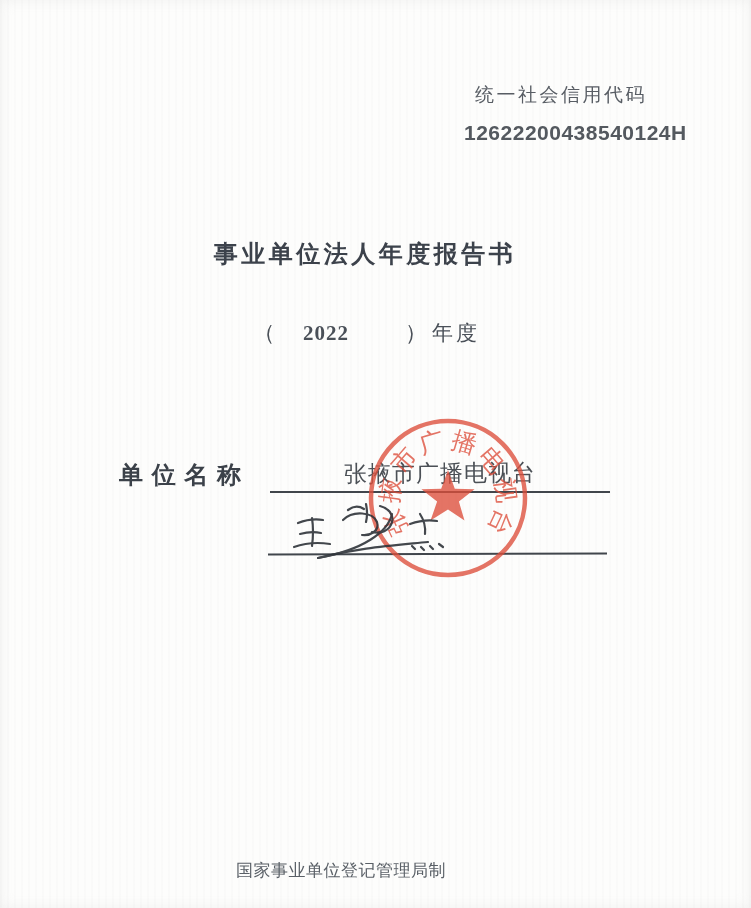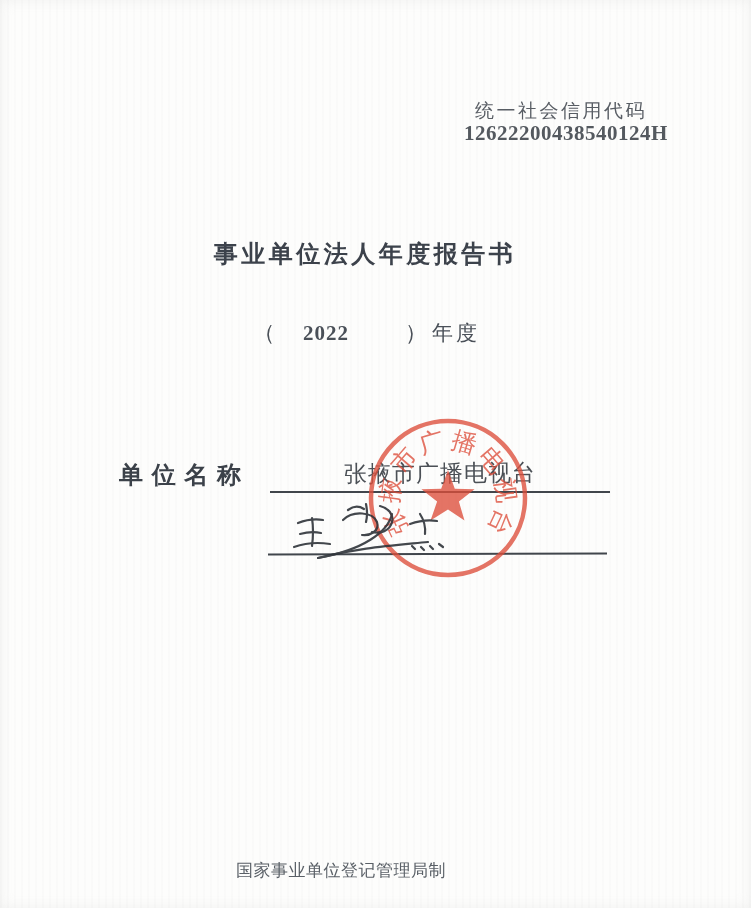--- a/index.html
+++ b/index.html
@@ -22,29 +22,28 @@
     font-family: "Liberation Serif", serif;
   }
   .abs { position: absolute; }
 
   .credit-label {
     left: 475px; top: 82px;
     font-size: 19px;
     letter-spacing: 2.5px;
     color: #585d64;
     font-family: "Liberation Serif", serif;
-    margin-top: 16px;
   }
   .credit-code {
     left: 464px; top: 121px;
     font-size: 21px;
     font-weight: bold;
     letter-spacing: 0.5px;
     color: #54595f;
-    font-family: Liberation Serif, serif;
+    font-family: Liberation Sans, sans-serif;
   }
 
   .doc-title {
     left: 0; top: 238px;
     width: 730px;
     text-align: center;
     font-size: 24px;
     font-weight: bold;
     letter-spacing: 3.5px;
     color: #3c424b;

